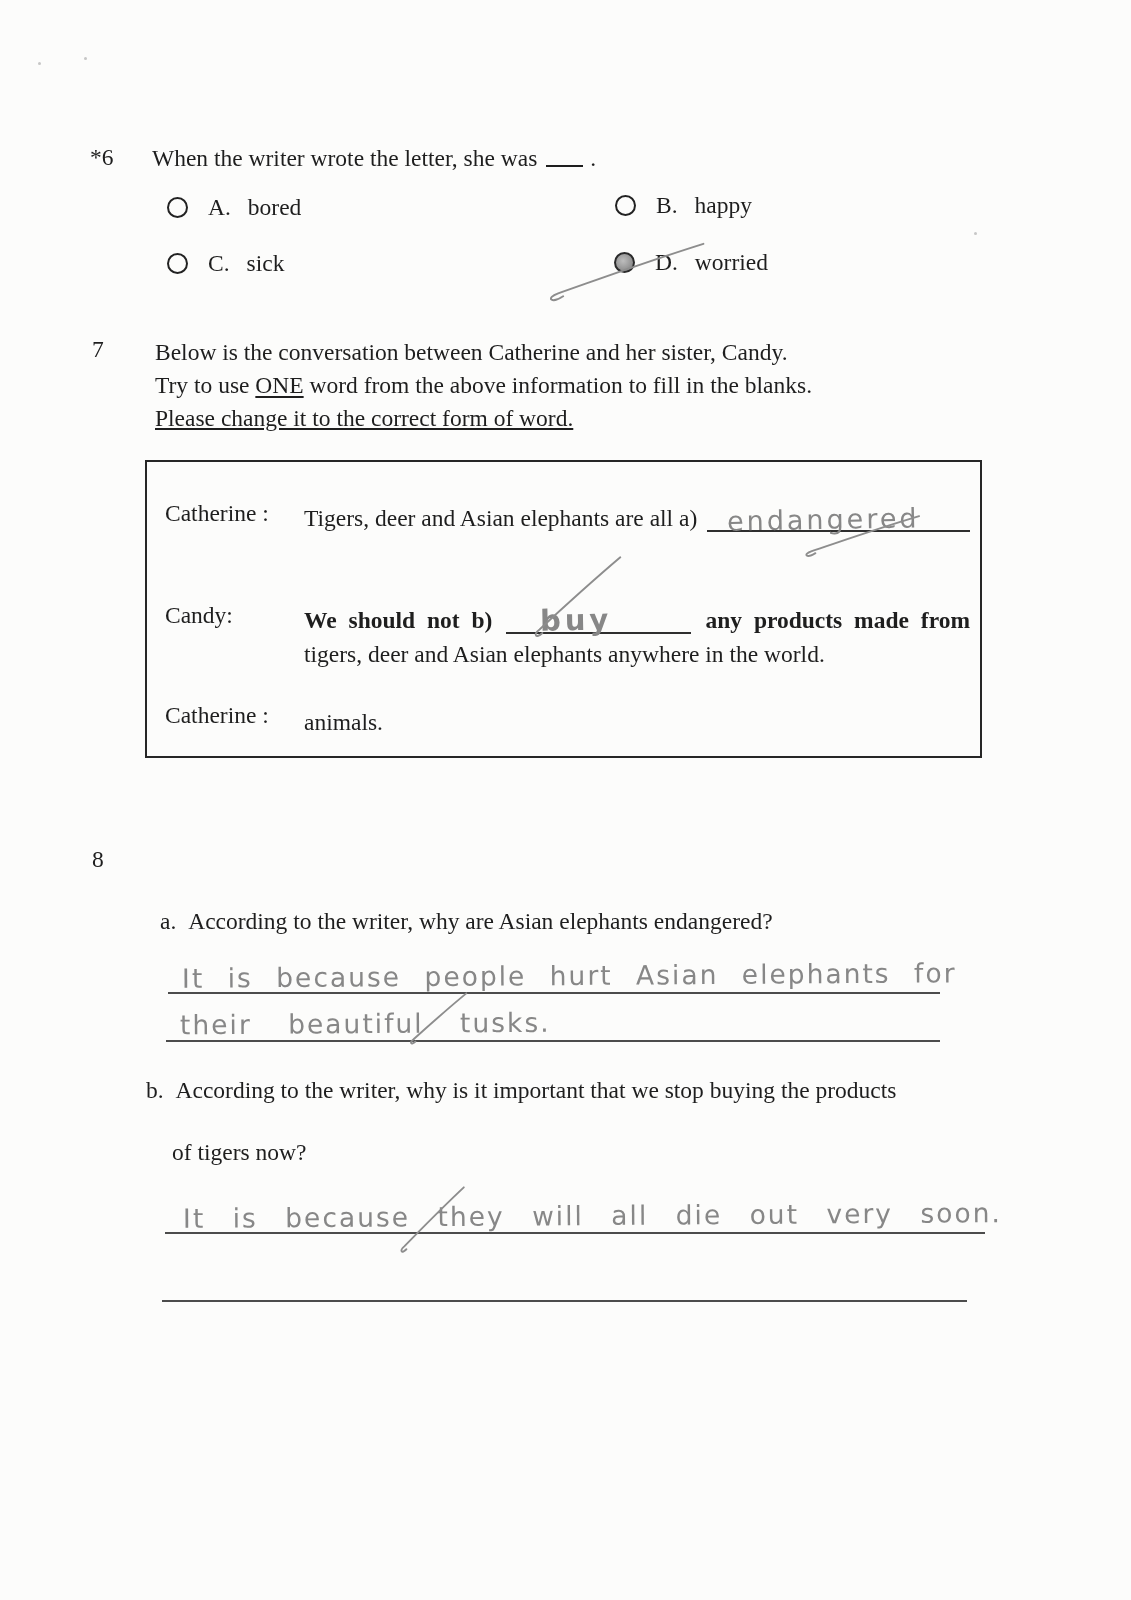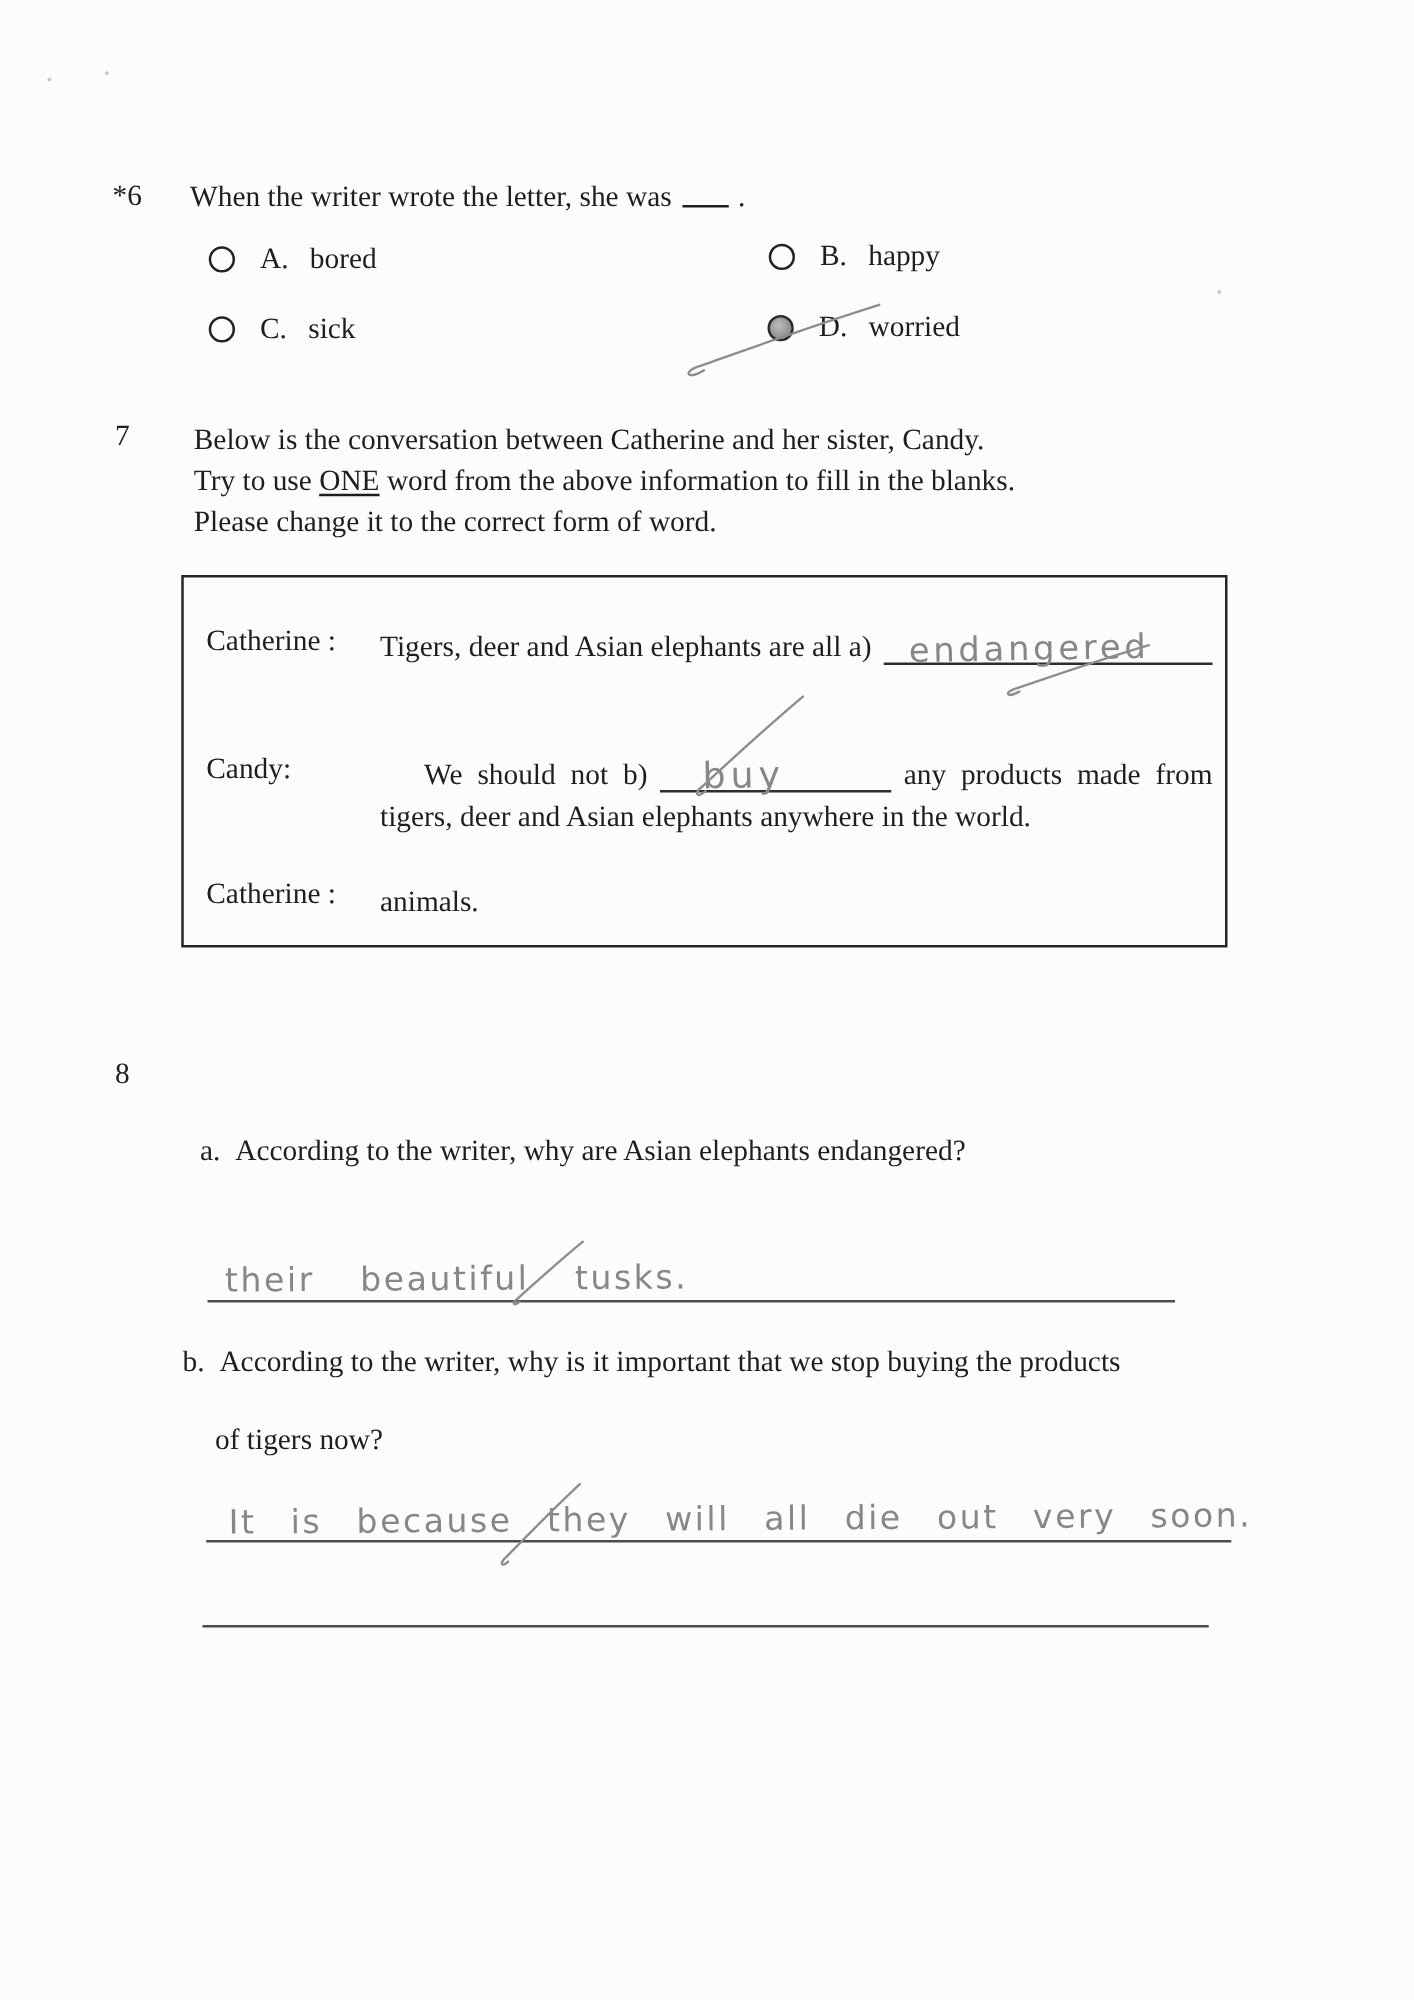--- a/index.html
+++ b/index.html
@@ -37,21 +37,21 @@
     position:absolute; left:145px; top:460px; width:837px; height:298px;
     border:2px solid #262626; box-sizing:border-box; background:transparent;
   }
   .dlg-row { position:absolute; left:0; width:100%; }
   .dlg-speaker { position:absolute; left:18px; top:0; white-space:nowrap; }
   .dlg-content { position:absolute; left:157px; top:0; width:666px; }
   .dlg-line1 { display:flex; align-items:flex-end; height:32px; white-space:nowrap; }
   .dlg-line2 { margin-top:3px; line-height:35px; white-space:nowrap; }
   .justify2 > span { word-spacing:6px; }
   .justify3 > span { word-spacing:10px; }
-  .spread { justify-content:flex-end; }
+  .spread { justify-content:space-between;font-weight:bold; }
 
   .blank {
     position:relative; border-bottom:2px solid #2e2e2e; height:28px;
     overflow:visible;
   }
   .blank.flexfill { flex:1; margin-left:10px; }
   .blank.fixed { width:185px; margin:0 10px; }
 
   
   .hw {
@@ -107,21 +107,21 @@
 
   <svg class="tick" style="left:545px;top:238px;" width="165" height="68" viewBox="0 0 100 70" preserveAspectRatio="none">
     <path d="M11,60 c-7,8 -11,2 -3,-3 C30,44 62,24 96,6"></path>
   </svg>
 
   <span class="abs qnum" style="left:92px;top:336px;">7</span>
   <div class="abs qtext-line" style="left:155px;top:336px;">Below is the conversation between Catherine and her sister, Candy.</div>
   <div class="abs qtext-line" style="left:155px;top:369px;">
     <span>Try to use </span><span class="uline">ONE</span><span> word from the above information to fill in the blanks.</span>
   </div>
-  <div class="abs qtext-line" style="left:155px;top:402px;">Please change it to the correct form of word.</div>
+  <div class="abs qtext-line" style="left:155px;top:402px;text-decoration:underline;">Please change it to the correct form of word.</div>
 
   <div class="dialog-box">
 
     <div class="dlg-row" style="top:38px;">
       <span class="dlg-speaker">Catherine :</span>
       <div class="dlg-content">
         <div class="dlg-line1">
           <span>Tigers, deer and Asian elephants are all a)</span>
           <span class="blank flexfill">
             <span class="hw hw-blank" style="letter-spacing:3px;">endangered</span>
@@ -158,20 +158,23 @@
     </div>
   </div>
 
   <span class="abs qnum" style="left:92px;top:846px;">8</span>
 
   <div class="abs qtext-line" style="left:160px;top:905px;">
     <span>a.</span>
     <span style="margin-left:6px;">According to the writer, why are Asian elephants endangered?</span>
   </div>
 
+  <div class="ans-line" style="left:168px;top:948px;width:772px;height:44px;">
+    <span class="hw hw-line">It is because people hurt Asian elephants for</span>
+  </div>
   <div class="ans-line" style="left:166px;top:996px;width:774px;height:44px;">
     <span class="hw hw-line" style="word-spacing:26px;">their beautiful tusks.</span>
   </div>
   <svg class="tick" style="left:408px;top:990px;" width="62" height="56" viewBox="0 0 100 100" preserveAspectRatio="none">
     <path d="M12,92 c-7,7 -10,2 -3,-4 C35,62 70,28 94,6"></path>
   </svg>
 
   <div class="abs qtext-line" style="left:146px;top:1074px;">
     <span>b.</span>
     <span style="margin-left:6px;">According to the writer, why is it important that we stop buying the products</span>

